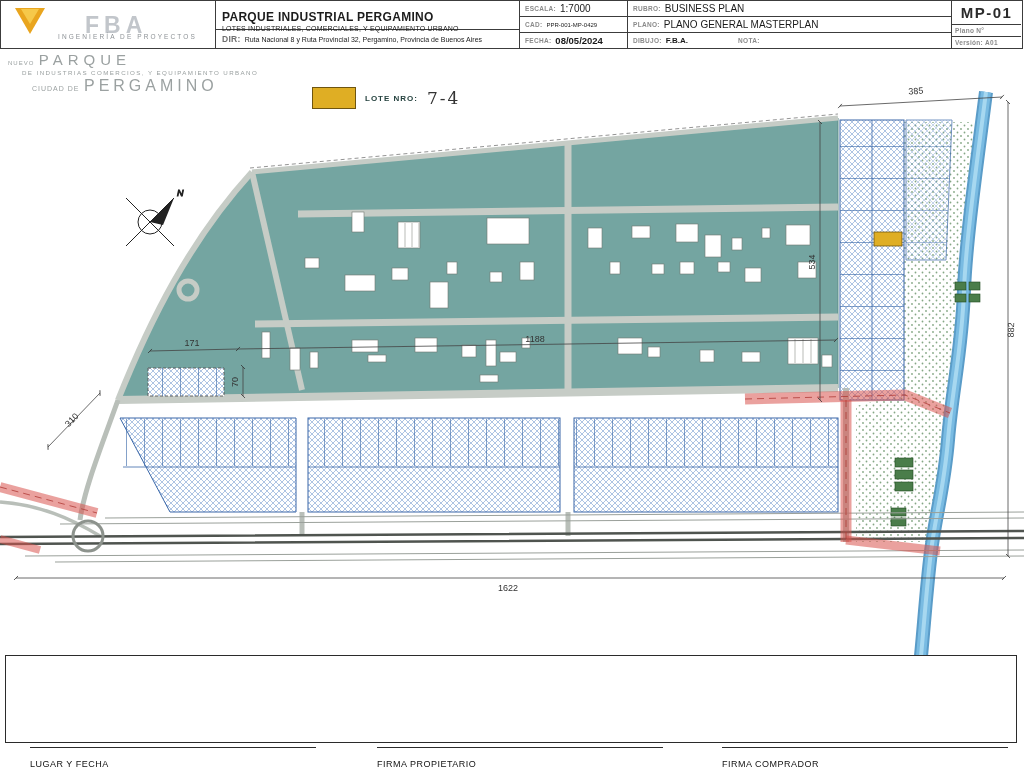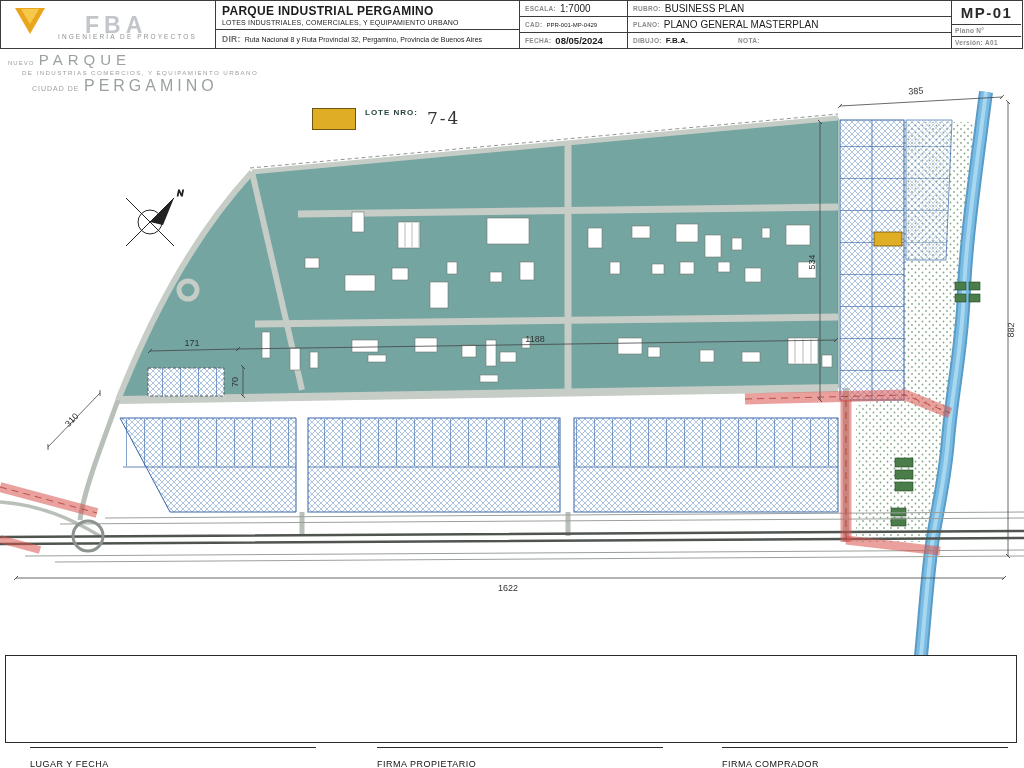--- a/index.html
+++ b/index.html
@@ -13,21 +13,21 @@
   .c-proj{width:304px;display:flex;flex-direction:column}
   .c-meta{width:108px;display:flex;flex-direction:column}
   .c-plan{width:324px;display:flex;flex-direction:column}
   .c-sheet{width:70px;text-align:center}
   .logo-tri{position:absolute;left:14px;top:7px;width:0;height:0;
       border-left:15px solid transparent;border-right:15px solid transparent;border-top:26px solid #e9a51e}
   .logo-tri-inner{position:absolute;left:-9px;top:-25px;width:0;height:0;
       border-left:9px solid transparent;border-right:9px solid transparent;border-top:15px solid #f6c94a}
   .logo-brand{position:absolute;left:84px;top:11px;font-size:23px;color:#c2c6cb;letter-spacing:5px;font-weight:bold}
   .logo-tag{position:absolute;left:57px;top:32px;font-size:6.5px;color:#8d9296;letter-spacing:2.1px}
-  .proj-main{height:29px;border-bottom:1px solid #3c3c3c;padding:3px 6px 0;box-sizing:border-box}
+  .proj-main{height:29px;border-bottom:1px solid #3c3c3c;padding:9px 6px 0;box-sizing:border-box}
   .proj-title{font-size:12px;font-weight:bold;color:#1c1c1c;letter-spacing:.3px}
   .proj-sub{font-size:7px;color:#222;letter-spacing:.2px;margin-top:1px}
   .proj-dir{flex:1;padding:0 6px;display:flex;align-items:center;gap:4px;white-space:nowrap;overflow:hidden}
   .lbl{font-size:6.5px;color:#8a8a8a;font-weight:bold;letter-spacing:.3px}
   .proj-dir .lbl{font-size:8.5px;color:#6f6f6f}
   .dir-val{font-size:7px;color:#222}
   .meta-row{flex:1;border-bottom:1px solid #3c3c3c;display:flex;align-items:center;gap:4px;
       padding:0 5px;overflow:hidden;white-space:nowrap}
   .meta-row.last{border-bottom:none}
   .val.big{font-size:10px;font-weight:normal;color:#1a1a1a}
@@ -42,21 +42,21 @@
   .sheet-sub.lastrow{border-bottom:none}
   
   .brand-block{position:absolute;top:51px;left:8px;color:#9ba1a1}
   .b1 .sm{font-size:6px;letter-spacing:1px}
   .b1 .lg{font-size:15px;letter-spacing:5px}
   .b2{font-size:6.2px;letter-spacing:1.4px;margin:0 0 1px 14px}
   .b3{margin-left:24px}
   .b3 .sm{font-size:7px;letter-spacing:1px}
   .b3 .lg{font-size:16px;letter-spacing:4px}
   
-  .legend{position:absolute;top:108px;left:312px;display:flex;gap:9px}
+  .legend{position:absolute;top:87px;left:312px;display:flex;align-items:center;gap:9px}
   .legend-swatch{width:42px;height:20px;background:#dfae24;border:1.2px solid #6e5510}
   .legend-label{font-size:8px;letter-spacing:1px;color:#24413e;font-weight:bold}
   .legend-lot{font-size:17px;letter-spacing:2px;color:#333;font-family:"DejaVu Serif",serif}
   
   .plan-svg{position:absolute;top:50px;left:0}
   .plan-svg text{font-family:"Liberation Sans",sans-serif;font-size:9px;fill:#333}
   
   .sig-box{position:absolute;left:5px;top:655px;width:1012px;height:88px;
       border:1.2px solid #2b2b2b;box-sizing:border-box;background:#fff}
   .sig-field{position:absolute;top:747px;width:286px}

